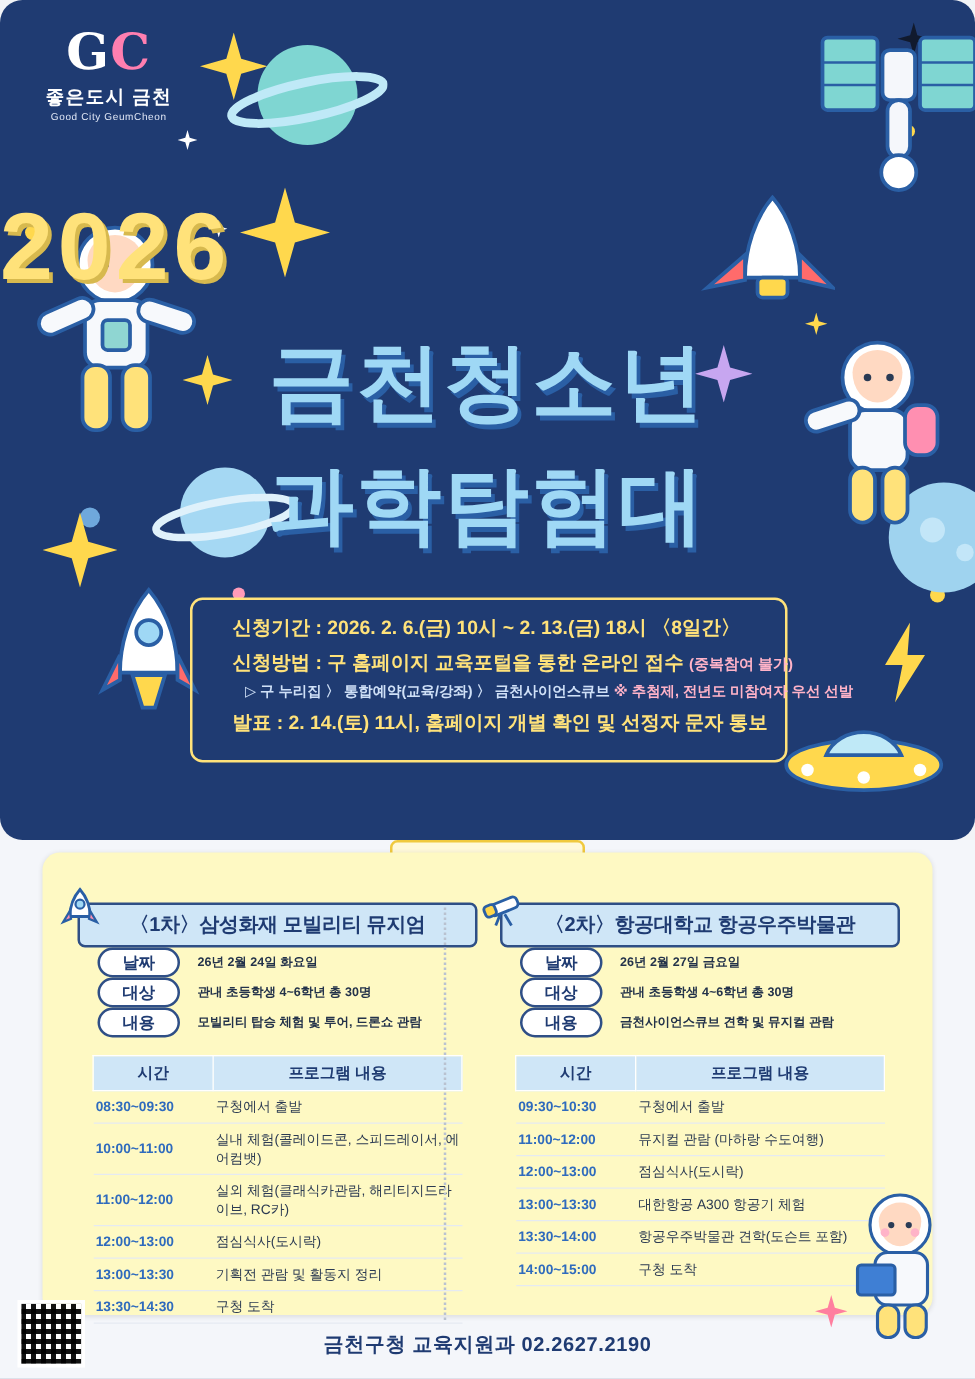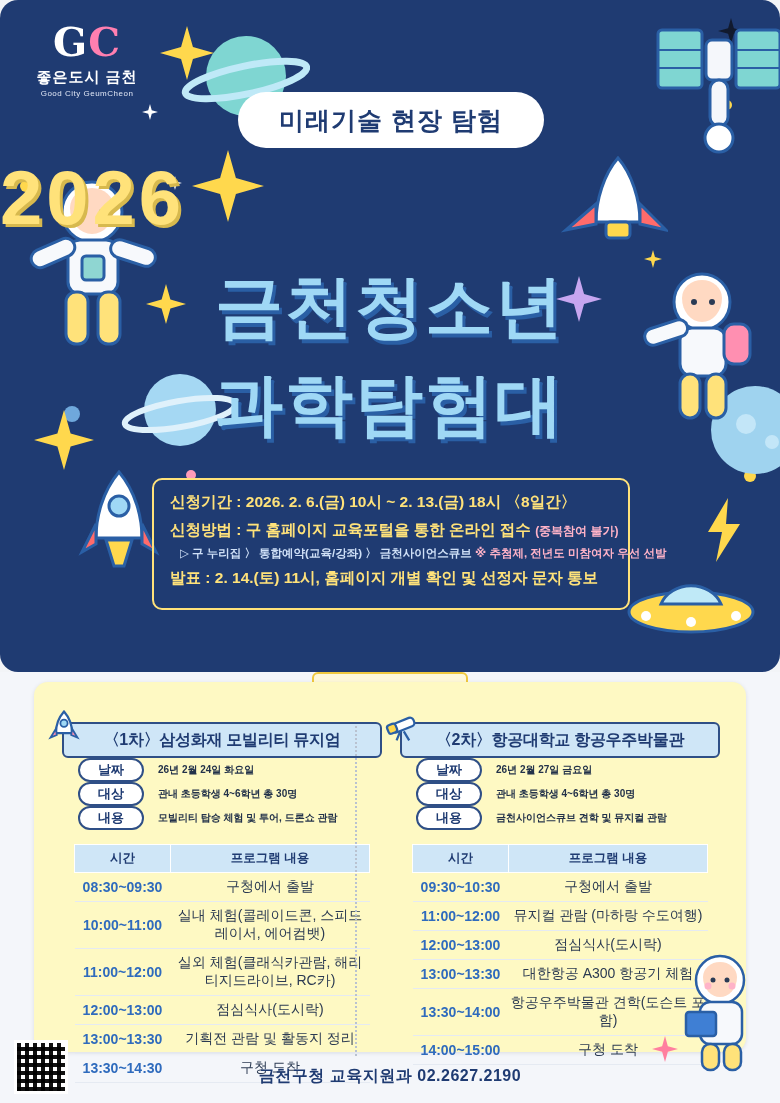--- a/index.html
+++ b/index.html
@@ -52,21 +52,21 @@
     font-size: 68px; font-weight: bold; color: #9fd8f5; letter-spacing: 2px;
     text-shadow: 3px 4px 0 #2a5fa5;
     line-height: 1;
   }
   .title-l2 { left: 0; top: 272px; }
   .title-l3 { left: 0; top: 370px; }
 
   .infobox {
     position: absolute; left: 152px; top: 478px; width: 478px; height: 132px;
     border: 2px solid #ffe27a; border-radius: 10px;
-    padding: 12px 14px 10px 16px;
+    padding: 12px 14px 10px 32px;
     color: #ffffff;
   }
   .infobox .line { font-size: 15.5px; font-weight: bold; margin-bottom: 7px; white-space: nowrap; }
   .infobox .line .accent { color: #ffe27a; }
   .infobox .sub { font-size: 11.5px; font-weight: bold; color: #cfe0f7; margin: -2px 0 7px 10px; white-space: nowrap; }
   .infobox .sub .warn { color: #ffb3c8; }
   .infobox .small-red { font-size: 12px; color: #ffb3c8; font-weight: bold; }
 
   
   .bottom {
@@ -114,21 +114,21 @@
 
   table.sched {
     width: 296px; margin: 14px 0 0 12px; border-collapse: collapse;
   }
   table.sched th {
     background: #cfe6f7; color: #1f3b72; font-size: 12.5px; font-weight: bold;
     padding: 5px 0; border: 1px solid #ffffff;
   }
   table.sched th.t { width: 96px; }
   table.sched td {
-    font-size: 14px; color: #2b3a52; padding: 5px 2px; text-align: center;
+    font-size: 11px; color: #2b3a52; padding: 5px 2px; 
     border-bottom: 1px solid #e5eaf2;
   }
   table.sched td.time { color: #2f6bbd; font-weight: bold; }
 
   .footer {
     position: absolute; left: 0; top: 1066px; width: 780px; text-align: center;
     font-size: 16px; font-weight: bold; color: #1f3b72; letter-spacing: 0.5px;
   }
   .qr {
     position: absolute; left: 14px; top: 1040px; width: 54px; height: 54px;
@@ -265,21 +265,20 @@
       <rect x="52" y="112" width="20" height="44" rx="10" fill="#ffe27a" stroke="#2a5fa5" stroke-width="3"></rect>
       <rect x="78" y="112" width="20" height="44" rx="10" fill="#ffe27a" stroke="#2a5fa5" stroke-width="3"></rect>
     </svg>
 
     <div class="logo">
       <div class="gc">G<span class="c">C</span></div>
       <div class="kr">좋은도시 금천</div>
       <div class="en">Good City GeumCheon</div>
     </div>
 
-    <div class="badge">미래기술 현장 탐험</div>
 
     <div class="title-year">2026</div>
     <div class="title-l2">금천청소년</div>
     <div class="title-l3">과학탐험대</div>
 
     <div class="infobox">
       <div class="line"><span class="accent">신청기간 : 2026. 2. 6.(금) 10시 ~ 2. 13.(금) 18시 〈8일간〉</span></div>
       <div class="line">
         <span class="accent">신청방법 : 구 홈페이지 교육포털을 통한 온라인 접수</span>
         <span class="small-red">(중복참여 불가)</span>

